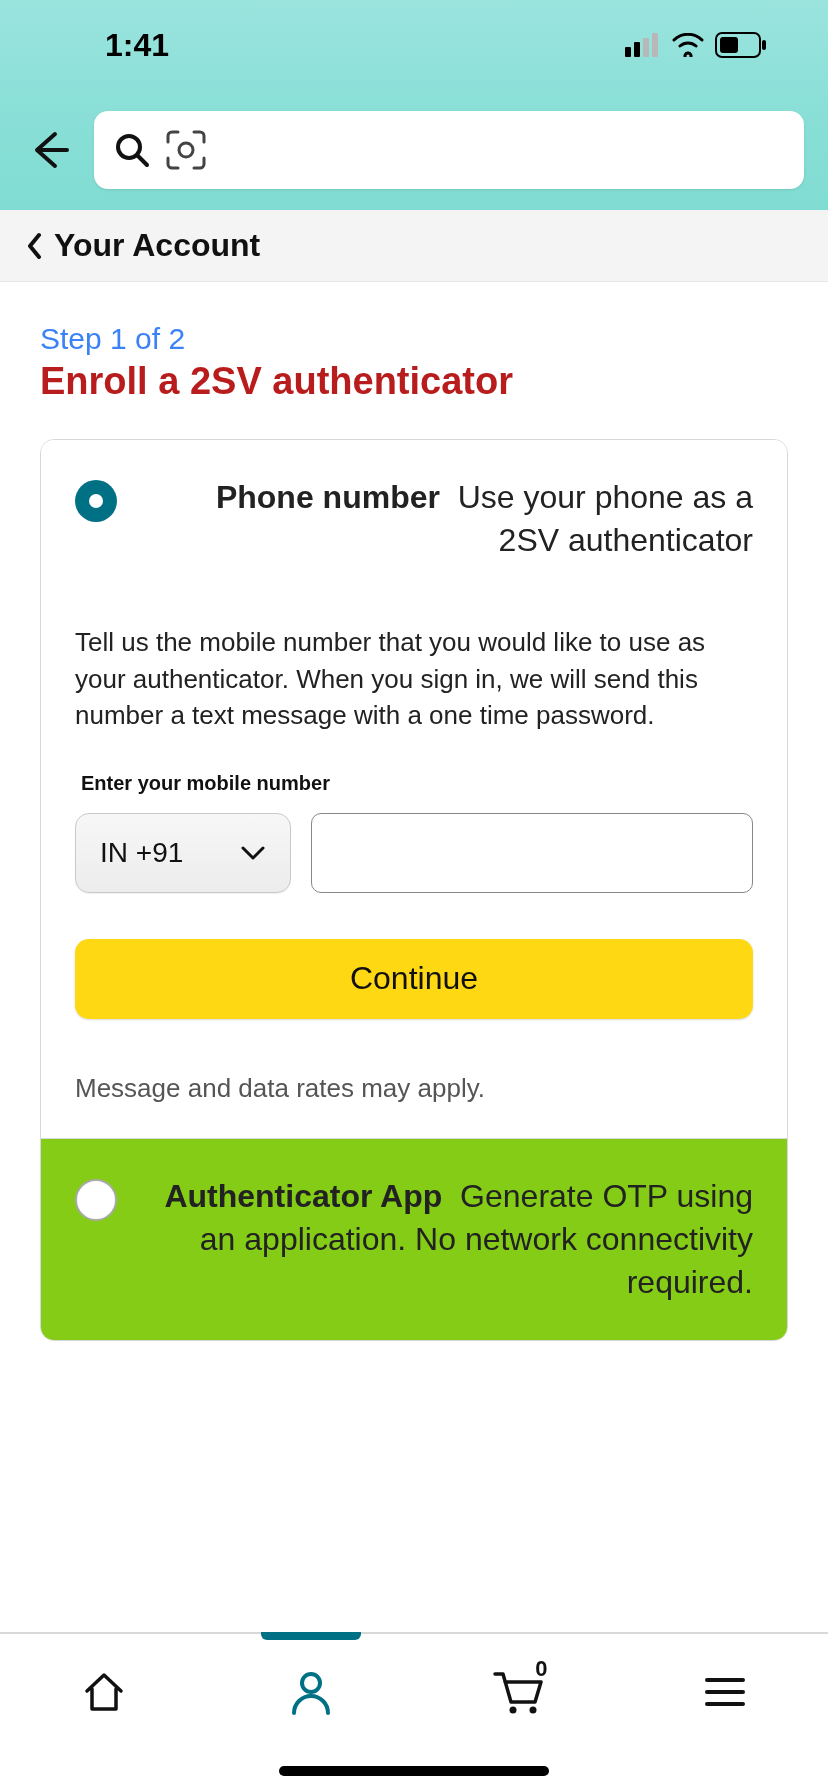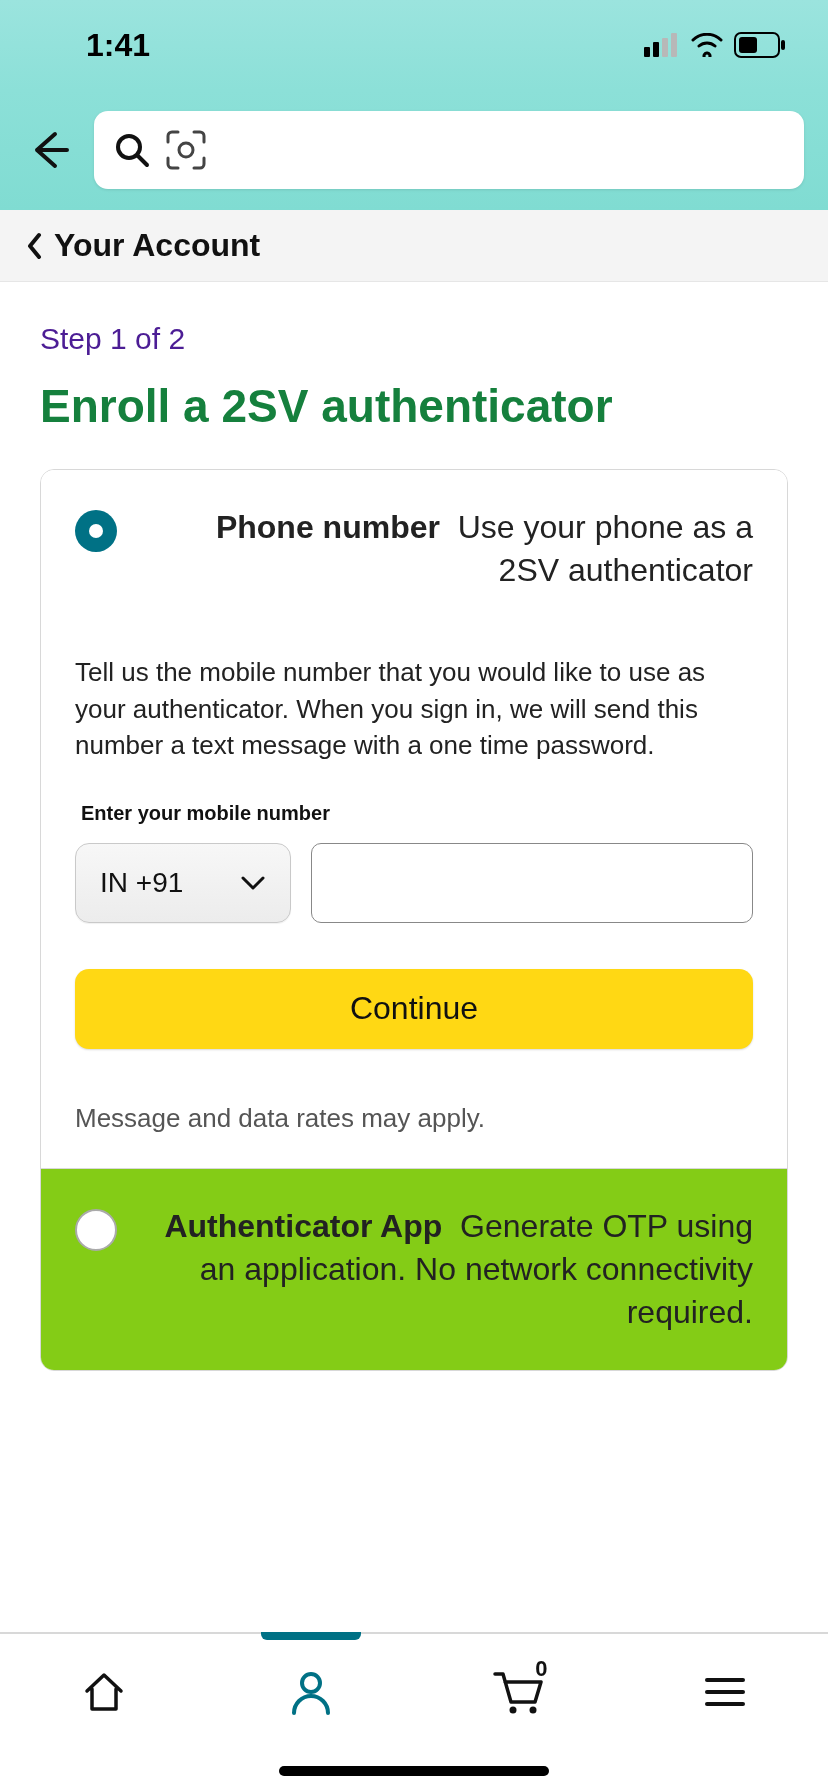--- a/index.html
+++ b/index.html
@@ -1,33 +1,33 @@
 <!DOCTYPE html>
 <html><head>
   <meta charset="utf-8">
   <style>
     * { margin: 0; padding: 0; box-sizing: border-box; }
     html, body { width: 828px; height: 1792px; overflow: hidden; font-family: -apple-system, 'Helvetica Neue', Arial, sans-serif; background: #fff; }
 
-    .status-bar { height: 90px; background: linear-gradient(180deg, #9be4de 0%, #8ce0d8 100%); display: flex; align-items: center; justify-content: space-between; padding: 0 36px; text-align: center; }
+    .status-bar { height: 90px; background: linear-gradient(180deg, #9be4de 0%, #8ce0d8 100%); display: flex; align-items: center; justify-content: space-between; padding: 0 55px; text-align: center; }
     .status-time { font-size: 32px; font-weight: 700; color: #000; margin-left: 50px; }
     .status-icons { display: flex; align-items: center; gap: 10px; margin-right: 6px; }
 
     .header-bar { height: 120px; background: linear-gradient(180deg, #8ce0d8 0%, #80dcd2 100%); display: flex; align-items: center; padding: 0 24px; gap: 20px; }
     .back-arrow { width: 50px; height: 50px; display: flex; align-items: center; justify-content: center; }
     .search-box { flex: 1; height: 78px; background: #fff; border-radius: 14px; display: flex; align-items: center; padding: 0 20px; gap: 14px; box-shadow: 0 1px 3px rgba(0,0,0,0.1); }
     .search-placeholder { flex: 1; font-size: 34px; color: #6a6a6a; }
     .camera-icon { width: 44px; height: 44px; }
 
     .breadcrumb { height: 72px; background: #f4f4f4; display: flex; align-items: center; padding: 0 26px; gap: 10px; border-bottom: 1px solid #e6e6e6; }
     .breadcrumb-text { font-size: 32px; font-weight: 700; color: #111; }
 
     .main { padding: 40px 40px 0 40px; background: #fff; }
-    .step-label { font-size: 30px; color: #4c1d95; margin-bottom: 23px; }
-    .page-title { font-size: 46px; font-weight: 700; color: #15803d; margin-bottom: 36px; }
+    .step-label { font-size: 30px; color: #3b82f6; margin-bottom: 4px; }
+    .page-title { font-size: 38px; font-weight: 700; color: #b91c1c; margin-bottom: 36px; }
 
     .card { border: 1px solid #d8d8d8; border-radius: 14px; overflow: hidden; }
     .option { padding: 36px 34px; display: flex; gap: 30px; text-align: right; }
     .option.selected { background: #fff; }
     .option.unselected { background: #84cc16; border-top: 1px solid #d8d8d8; }
 
     .radio { width: 42px; height: 42px; border-radius: 50%; border: 2px solid #aaa; flex-shrink: 0; margin-top: 4px; background: #fff; }
     .radio.checked { border: none; background: #007185; position: relative; }
     .radio.checked::after { content: ''; position: absolute; top: 50%; left: 50%; transform: translate(-50%, -50%); width: 14px; height: 14px; background: #fff; border-radius: 50%; }
 

